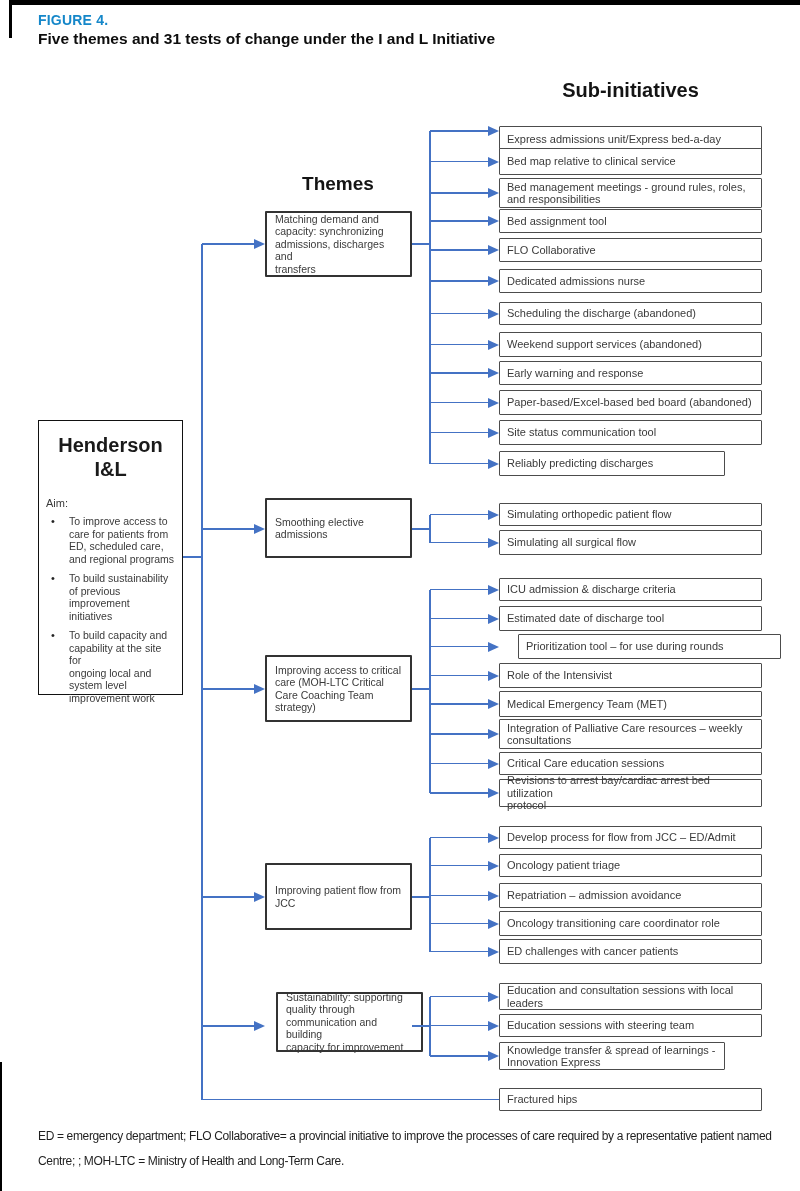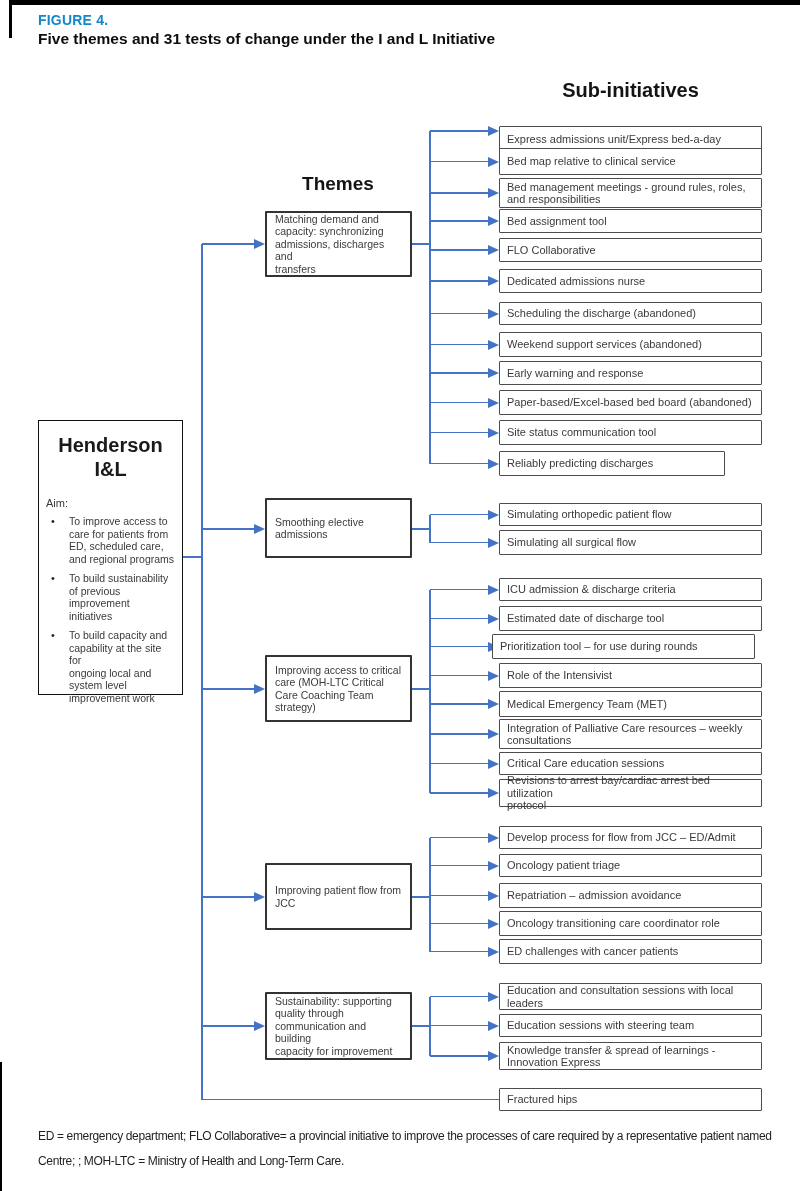--- a/index.html
+++ b/index.html
@@ -129,21 +129,21 @@
       <div class="line" style="left: 412px; top: 687.5px; width: 19px; height: 2px;"></div>
       <div class="line" style="left: 429px; top: 589.5px; width: 2px; height: 203.5px;"></div>
       <div class="line" style="left: 430px; top: 588.75px; width: 59px; height: 1.5px;"></div>
       <div class="arrow" style="left: 488px; top: 584.5px;"></div>
       <div class="sub-box" style="left: 499px; top: 578px; width: 263px; height: 23px;">ICU admission &amp; discharge criteria</div>
       <div class="line" style="left: 430px; top: 617.75px; width: 59px; height: 1.5px;"></div>
       <div class="arrow" style="left: 488px; top: 613.5px;"></div>
       <div class="sub-box" style="left: 499px; top: 606px; width: 263px; height: 25px;">Estimated date of discharge tool</div>
       <div class="line" style="left: 430px; top: 645.75px; width: 59px; height: 1.5px;"></div>
       <div class="arrow" style="left: 488px; top: 641.5px;"></div>
-      <div class="sub-box" style="left: 492px; top: 634px; width: 263px; height: 25px;">Prioritization tool – for use during rounds</div>
+      <div class="sub-box" style="left: 518px; top: 634px; width: 263px; height: 25px;">Prioritization tool – for use during rounds</div>
       <div class="line" style="left: 430px; top: 674.75px; width: 59px; height: 1.5px;"></div>
       <div class="arrow" style="left: 488px; top: 670.5px;"></div>
       <div class="sub-box" style="left: 499px; top: 663px; width: 263px; height: 25px;">Role of the Intensivist</div>
       <div class="line" style="left: 430px; top: 703.25px; width: 59px; height: 1.5px;"></div>
       <div class="arrow" style="left: 488px; top: 699px;"></div>
       <div class="sub-box" style="left: 499px; top: 691px; width: 263px; height: 26px;">Medical Emergency Team (MET)</div>
       <div class="line" style="left: 430px; top: 733.25px; width: 59px; height: 1.5px;"></div>
       <div class="arrow" style="left: 488px; top: 729px;"></div>
       <div class="sub-box" style="left: 499px; top: 719px; width: 263px; height: 30px;">Integration of Palliative Care resources – weekly
 consultations</div>
@@ -170,36 +170,36 @@
       <div class="arrow" style="left: 488px; top: 890.5px;"></div>
       <div class="sub-box" style="left: 499px; top: 883px; width: 263px; height: 25px;">Repatriation – admission avoidance</div>
       <div class="line" style="left: 430px; top: 922.75px; width: 59px; height: 1.5px;"></div>
       <div class="arrow" style="left: 488px; top: 918.5px;"></div>
       <div class="sub-box" style="left: 499px; top: 911px; width: 263px; height: 25px;">Oncology transitioning care coordinator role</div>
       <div class="line" style="left: 430px; top: 950.75px; width: 59px; height: 1.5px;"></div>
       <div class="arrow" style="left: 488px; top: 946.5px;"></div>
       <div class="sub-box" style="left: 499px; top: 939px; width: 263px; height: 25px;">ED challenges with cancer patients</div>
       <div class="line" style="left: 202px; top: 1025px; width: 53px; height: 2px;"></div>
       <div class="arrow" style="left: 254px; top: 1021px;"></div>
-      <div class="theme-box" style="left: 265px; top: 992px; width: 147px; height: 68px;">Sustainability: supporting
+      <div class="theme-box" style="left: 276px; top: 992px; width: 147px; height: 60px;">Sustainability: supporting
 quality through
 communication and building
 capacity for improvement</div>
       <div class="line" style="left: 412px; top: 1025px; width: 19px; height: 2px;"></div>
       <div class="line" style="left: 429px; top: 996.5px; width: 2px; height: 59.5px;"></div>
       <div class="line" style="left: 430px; top: 995.75px; width: 59px; height: 1.5px;"></div>
       <div class="arrow" style="left: 488px; top: 991.5px;"></div>
       <div class="sub-box" style="left: 499px; top: 983px; width: 263px; height: 27px;">Education and consultation sessions with local
 leaders</div>
       <div class="line" style="left: 430px; top: 1024.75px; width: 59px; height: 1.5px;"></div>
       <div class="arrow" style="left: 488px; top: 1020.5px;"></div>
       <div class="sub-box" style="left: 499px; top: 1014px; width: 263px; height: 23px;">Education sessions with steering team</div>
       <div class="line" style="left: 430px; top: 1055.25px; width: 59px; height: 1.5px;"></div>
       <div class="arrow" style="left: 488px; top: 1051px;"></div>
-      <div class="sub-box" style="left: 499px; top: 1042px; width: 263px; height: 28px;">Knowledge transfer &amp; spread of learnings -
+      <div class="sub-box" style="left: 499px; top: 1042px; width: 226px; height: 28px;">Knowledge transfer &amp; spread of learnings -
 Innovation Express</div>
       <div class="line" style="left: 202px; top: 1098.75px; width: 297px; height: 1.5px;"></div>
       <div class="sub-box" style="left: 499px; top: 1088px; width: 263px; height: 23px;">Fractured hips</div>
     </div>
 
   <div class="root-box">
     <div class="root-title">
       <div>Henderson</div>
       <div>I&amp;L</div>
     </div>

